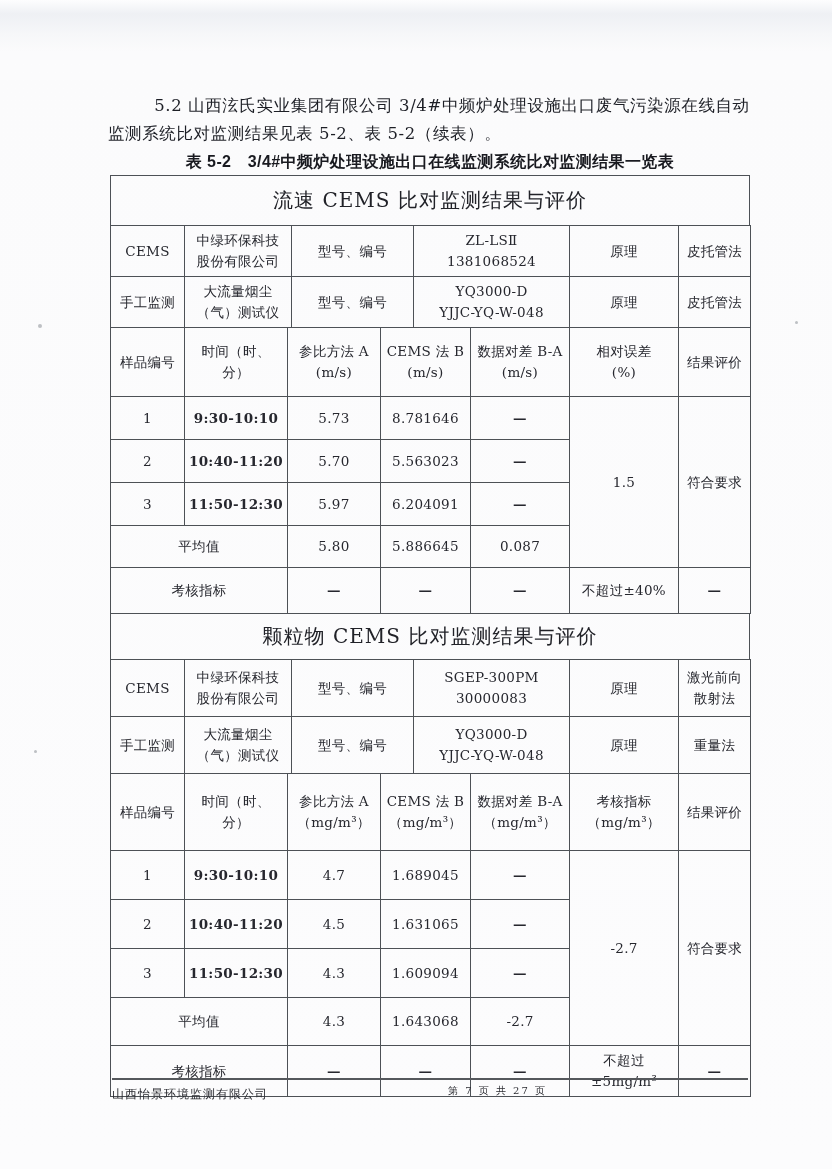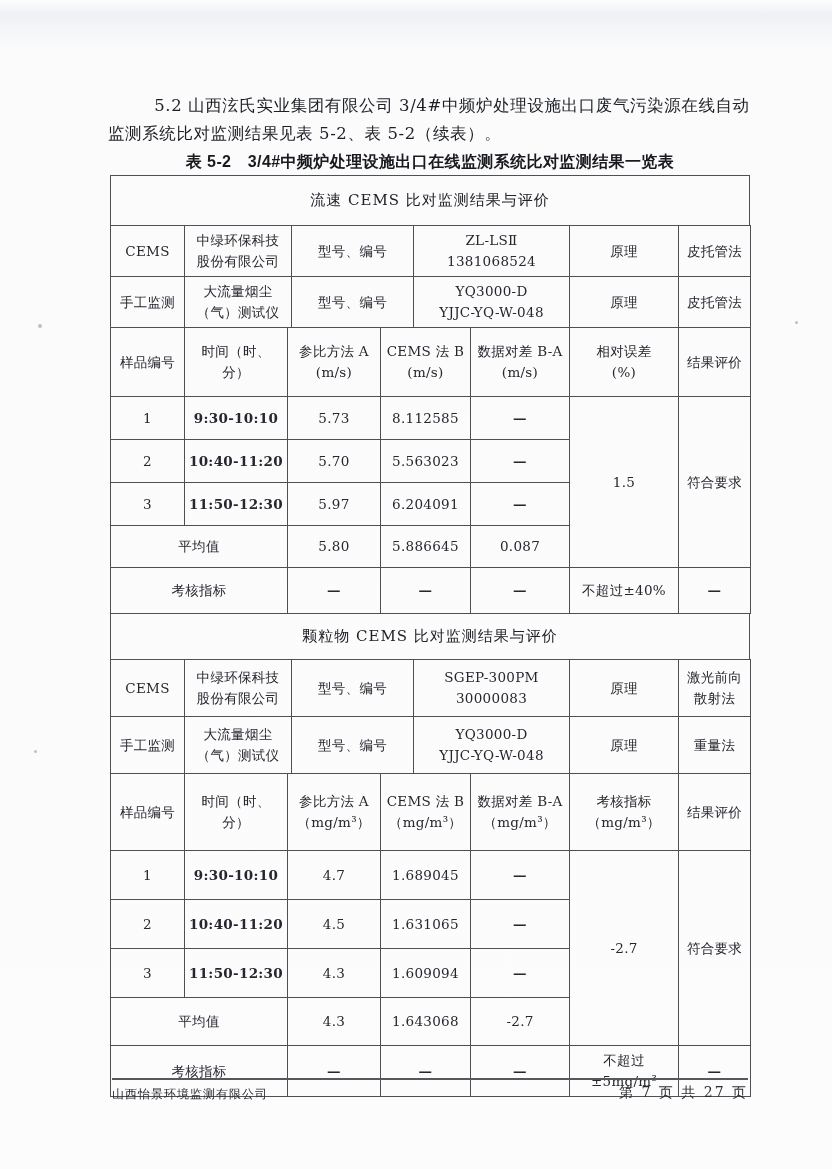--- a/index.html
+++ b/index.html
@@ -23,21 +23,21 @@
   .caption{
     position:absolute;left:110px;top:152px;width:640px;
     text-align:center;font-family:"Liberation Sans","DejaVu Sans",sans-serif;
     font-weight:bold;font-size:16px;letter-spacing:.4px;color:#191a20;
   }
   
   .grid{position:absolute;left:110px;top:176px;width:640px;}
   .sec{margin-top:-1px;}
   .sec-title{
     border:1px solid #4d5156;display:flex;align-items:center;justify-content:center;
-    font-size:15px;letter-spacing:1px;color:#212228;
+    font-size:20px;letter-spacing:1px;color:#212228;
   }
   .s1 .sec-title{height:49px;}
   .s2 .sec-title{height:45px;}
   table.tbl{
     border-collapse:collapse;table-layout:fixed;width:640px;margin-top:-1px;
   }
   table.tbl td{
     border:1px solid #4d5156;text-align:center;vertical-align:middle;
     font-size:13.5px;color:#26272e;padding:2px 3px;
     white-space:pre-line;line-height:1.55;letter-spacing:.3px;
@@ -53,22 +53,22 @@
   .s1 .assess td{height:41px;}
   .s2 .assess td{height:46px;}
   td.time{font-weight:bold;letter-spacing:.5px;}
   td.dash{color:#37423c;font-weight:bold;}
   
   .footer-rule{position:absolute;left:112px;top:1078px;width:636px;height:2px;background:#55585c;}
   .footer-left{
     position:absolute;left:112px;top:1086px;font-size:12px;letter-spacing:1px;color:#2a2b31;
   }
   .footer-right{
-    position:absolute;left:448px;top:1084px;width:300px;text-align:right;
-    font-size:14px;letter-spacing:2px;color:#2a2b31;
+    position:absolute;left:448px;top:1084px;width:300px;
+    font-size:10px;letter-spacing:2px;color:#2a2b31;
   }
 </style>
 </head>
 <body>
 
 <div class="sheet">
 
   <span class="speck" style="left:38px;top:324px;width:4px;height:4px;"></span>
   <span class="speck" style="left:34px;top:750px;width:3px;height:3px;"></span>
   <span class="speck" style="left:795px;top:321px;width:3px;height:3px;"></span>
@@ -136,21 +136,21 @@
           <td>数据对差 B-A
 (m/s)</td>
           <td>相对误差
 (%)</td>
           <td>结果评价</td>
         </tr>
         <tr class="row">
           <td>1</td>
           <td class="time">9:30-10:10</td>
           <td>5.73</td>
-          <td>8.112585</td>
+          <td>8.781646</td>
           <td class="dash">—</td>
           <td rowspan="4">1.5</td>
           <td rowspan="4">符合要求</td>
         </tr>
         <tr class="row">
           <td>2</td>
           <td class="time">10:40-11:20</td>
           <td>5.70</td>
           <td>5.563023</td>
           <td class="dash">—</td>

